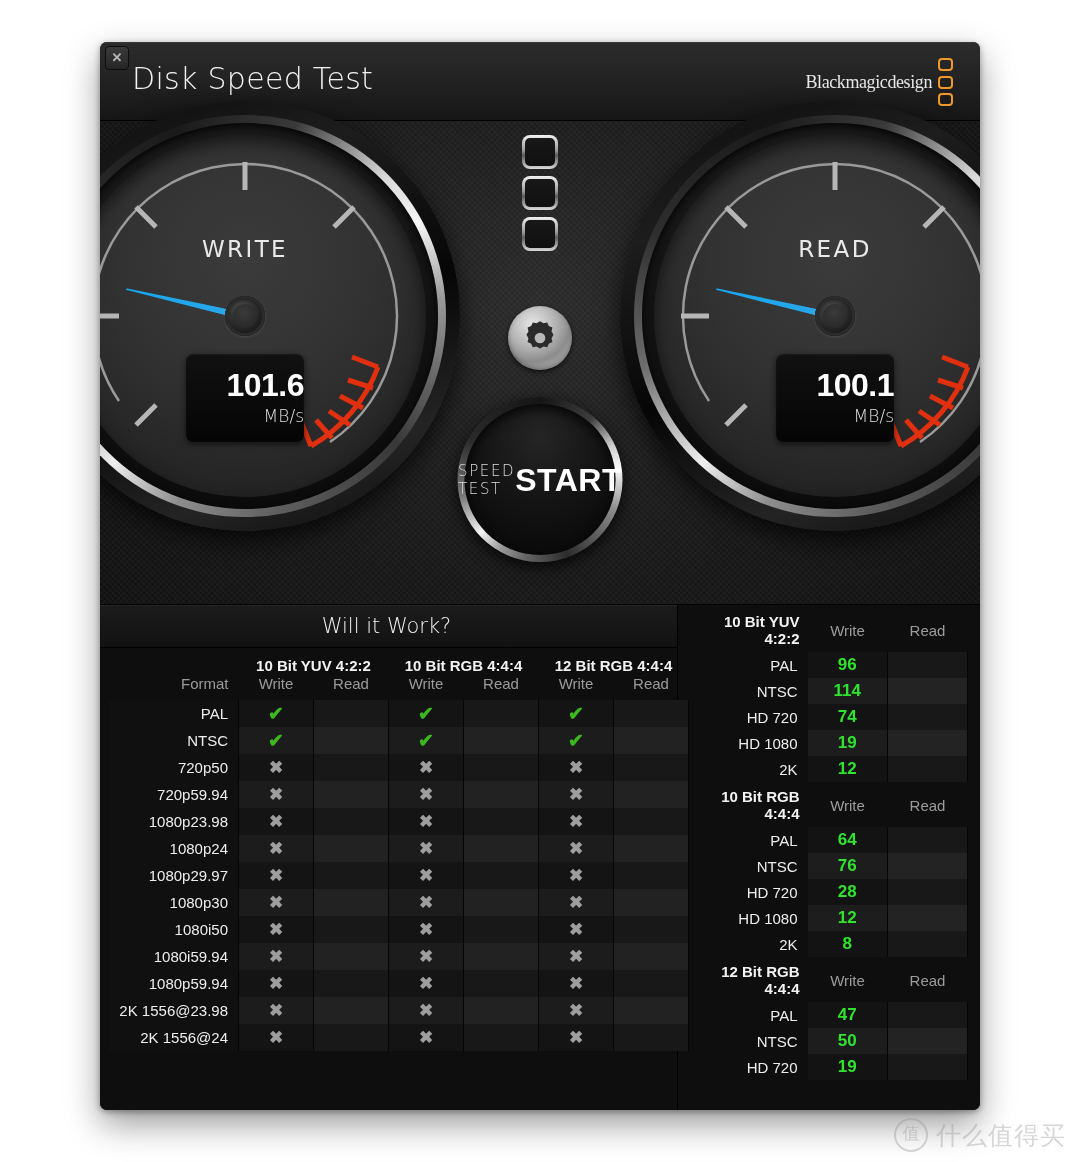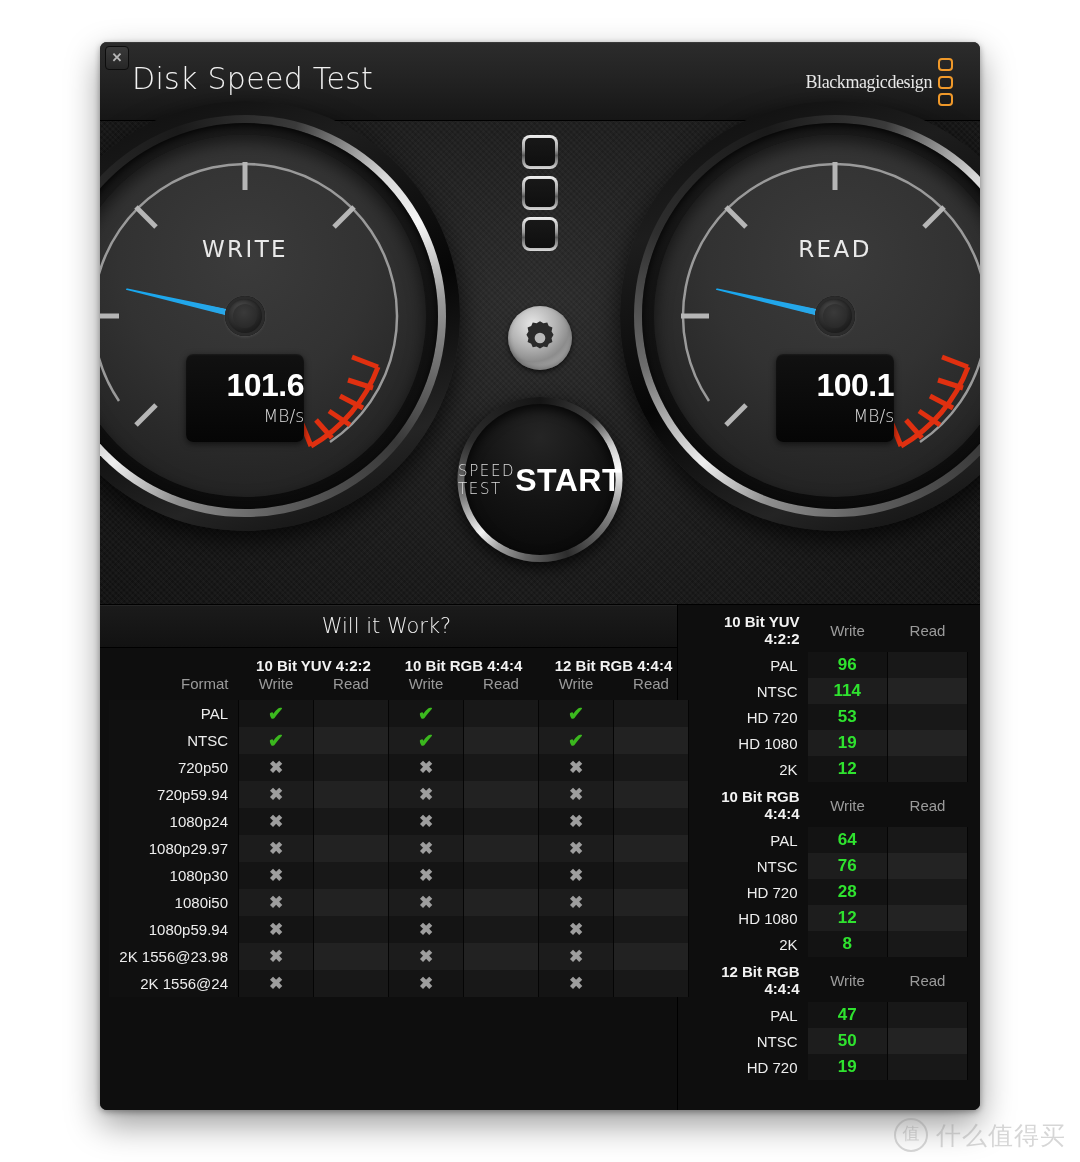--- a/index.html
+++ b/index.html
@@ -623,20 +623,29 @@
                 <tr>
                   <td class="fmt">720p59.94</td>
                   <td><span class="cross">✖</span></td>
                   <td class="dim"></td>
                   <td><span class="cross">✖</span></td>
                   <td class="dim"></td>
                   <td><span class="cross">✖</span></td>
                   <td class="dim"></td>
                 </tr>
                 <tr>
+                  <td class="fmt">1080p23.98</td>
+                  <td><span class="cross">✖</span></td>
+                  <td class="dim"></td>
+                  <td><span class="cross">✖</span></td>
+                  <td class="dim"></td>
+                  <td><span class="cross">✖</span></td>
+                  <td class="dim"></td>
+                </tr>
+                <tr>
                   <td class="fmt">1080p24</td>
                   <td><span class="cross">✖</span></td>
                   <td class="dim"></td>
                   <td><span class="cross">✖</span></td>
                   <td class="dim"></td>
                   <td><span class="cross">✖</span></td>
                   <td class="dim"></td>
                 </tr>
                 <tr>
                   <td class="fmt">1080p29.97</td>
@@ -651,20 +660,29 @@
                   <td class="fmt">1080p30</td>
                   <td><span class="cross">✖</span></td>
                   <td class="dim"></td>
                   <td><span class="cross">✖</span></td>
                   <td class="dim"></td>
                   <td><span class="cross">✖</span></td>
                   <td class="dim"></td>
                 </tr>
                 <tr>
                   <td class="fmt">1080i50</td>
+                  <td><span class="cross">✖</span></td>
+                  <td class="dim"></td>
+                  <td><span class="cross">✖</span></td>
+                  <td class="dim"></td>
+                  <td><span class="cross">✖</span></td>
+                  <td class="dim"></td>
+                </tr>
+                <tr>
+                  <td class="fmt">1080i59.94</td>
                   <td><span class="cross">✖</span></td>
                   <td class="dim"></td>
                   <td><span class="cross">✖</span></td>
                   <td class="dim"></td>
                   <td><span class="cross">✖</span></td>
                   <td class="dim"></td>
                 </tr>
                 <tr>
                   <td class="fmt">1080p59.94</td>
                   <td><span class="cross">✖</span></td>
@@ -716,21 +734,21 @@
                   <td class="v">96</td>
                   <td class="e"></td>
                 </tr>
                 <tr class="even">
                   <td class="lab">NTSC</td>
                   <td class="v">114</td>
                   <td class="e"></td>
                 </tr>
                 <tr class="odd">
                   <td class="lab">HD 720</td>
-                  <td class="v">53</td>
+                  <td class="v">74</td>
                   <td class="e"></td>
                 </tr>
                 <tr class="even">
                   <td class="lab">HD 1080</td>
                   <td class="v">19</td>
                   <td class="e"></td>
                 </tr>
                 <tr class="odd">
                   <td class="lab">2K</td>
                   <td class="v">12</td>

